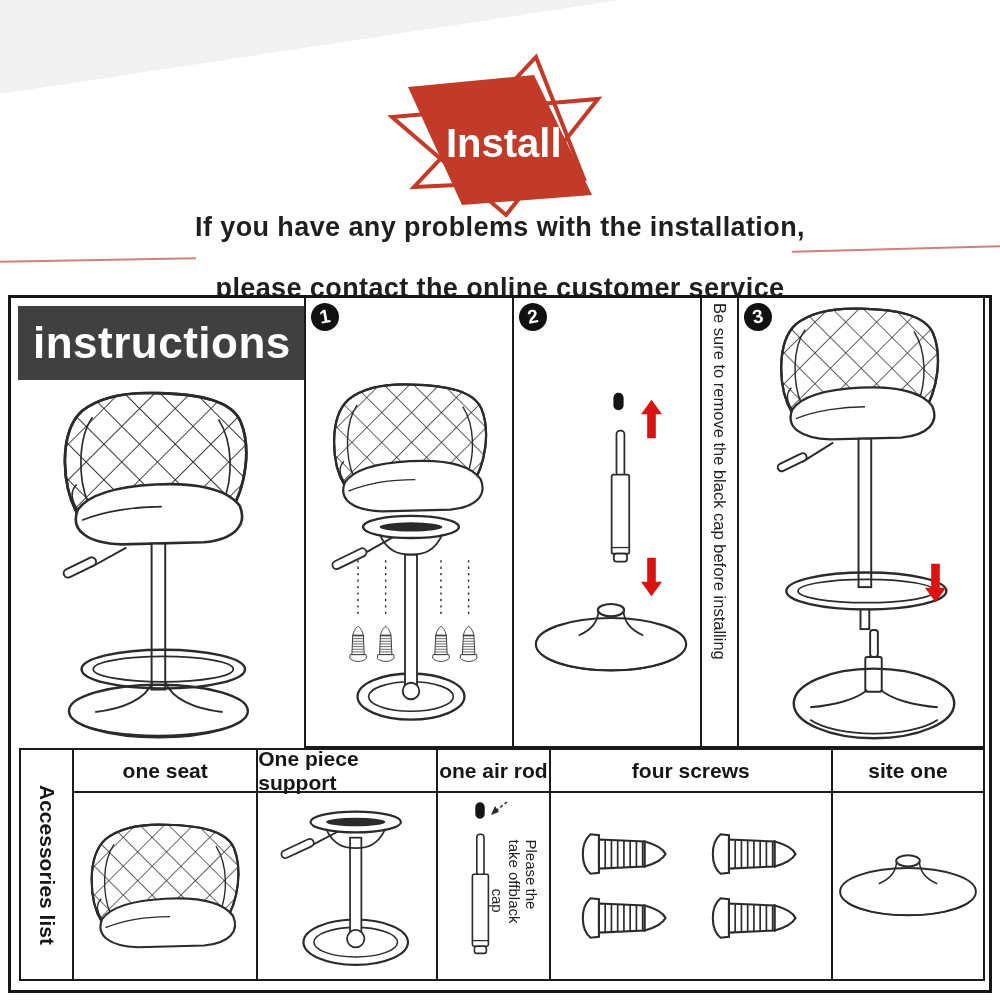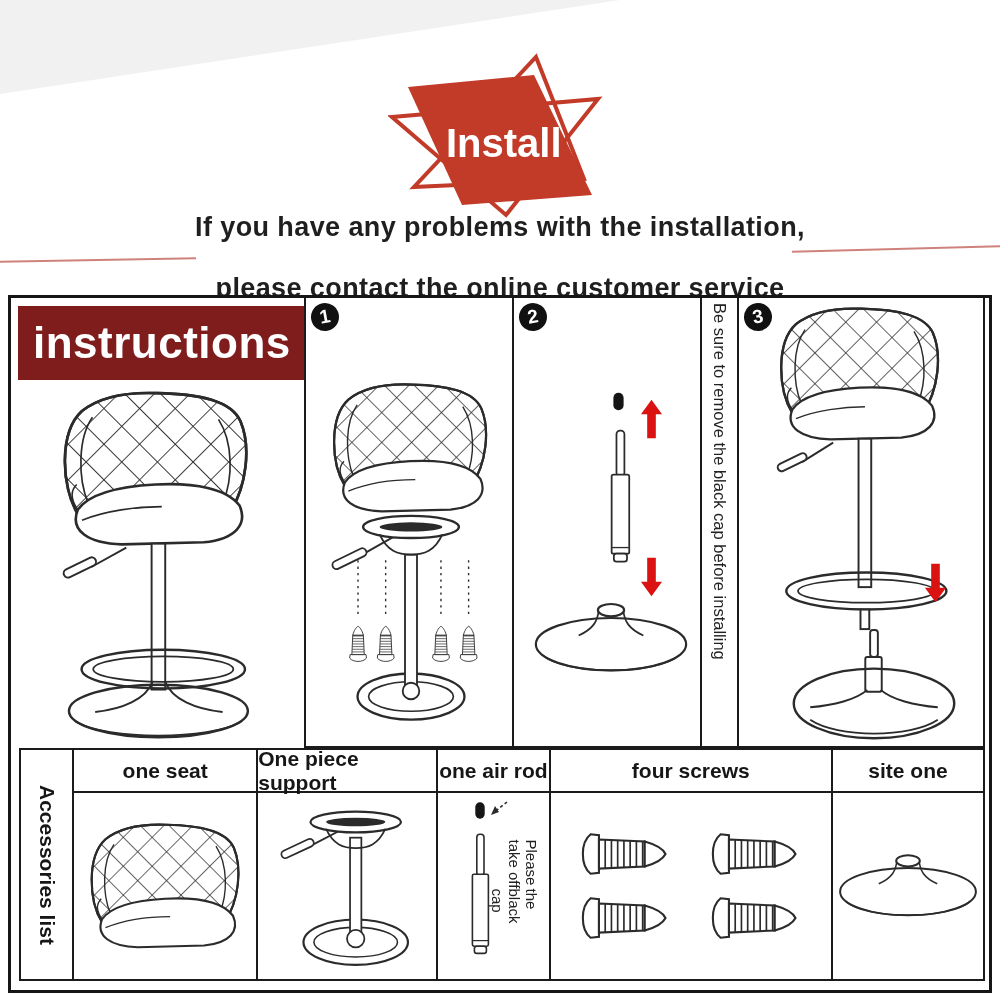--- a/index.html
+++ b/index.html
@@ -17,21 +17,21 @@
   .subtitle{position:absolute;left:0;width:1000px;text-align:center;
     font-size:27px;font-weight:700;letter-spacing:.4px;color:#1f1f1f;}
   .sub1{top:212px;} .sub2{top:253px;margin-top:20px;}
   .edge-line{position:absolute;border-top:2px solid #cf827c;}
   .edge-l{left:0;top:259px;width:196px;transform:rotate(-1deg);}
   .edge-r{right:0;top:248px;width:208px;transform:rotate(-1.5deg);}
   
   .panel{position:absolute;left:8px;top:295px;width:984px;height:698px;
     border:3px solid #161616;box-sizing:border-box;background:#fff;}
   .title-box{position:absolute;left:7px;top:8px;width:286px;height:74px;
-    background:#7f1d1d;color:#fff;font-size:44px;font-weight:bold;
+    background:#404040;color:#fff;font-size:44px;font-weight:bold;
     line-height:74px;padding-left:15px;box-sizing:border-box;letter-spacing:.5px;}
   .step{position:absolute;top:0;height:450px;border:2px solid #1b1b1b;border-top:none;
     box-sizing:border-box;background:#fff;}
   .badge{position:absolute;left:5px;top:5px;width:28px;height:28px;border-radius:50%;
     background:#111;color:#fff;font-weight:bold;font-size:19px;text-align:center;
     line-height:28px;transform:rotate(-10deg);}
   .note-col{position:absolute;left:689px;top:0;width:39px;height:450px;
     border:2px solid #1b1b1b;border-top:none;box-sizing:border-box;
     display:flex;justify-content:center;}
   .note-col span{writing-mode:vertical-rl;font-size:16.5px;color:#222;padding-top:5px;}

